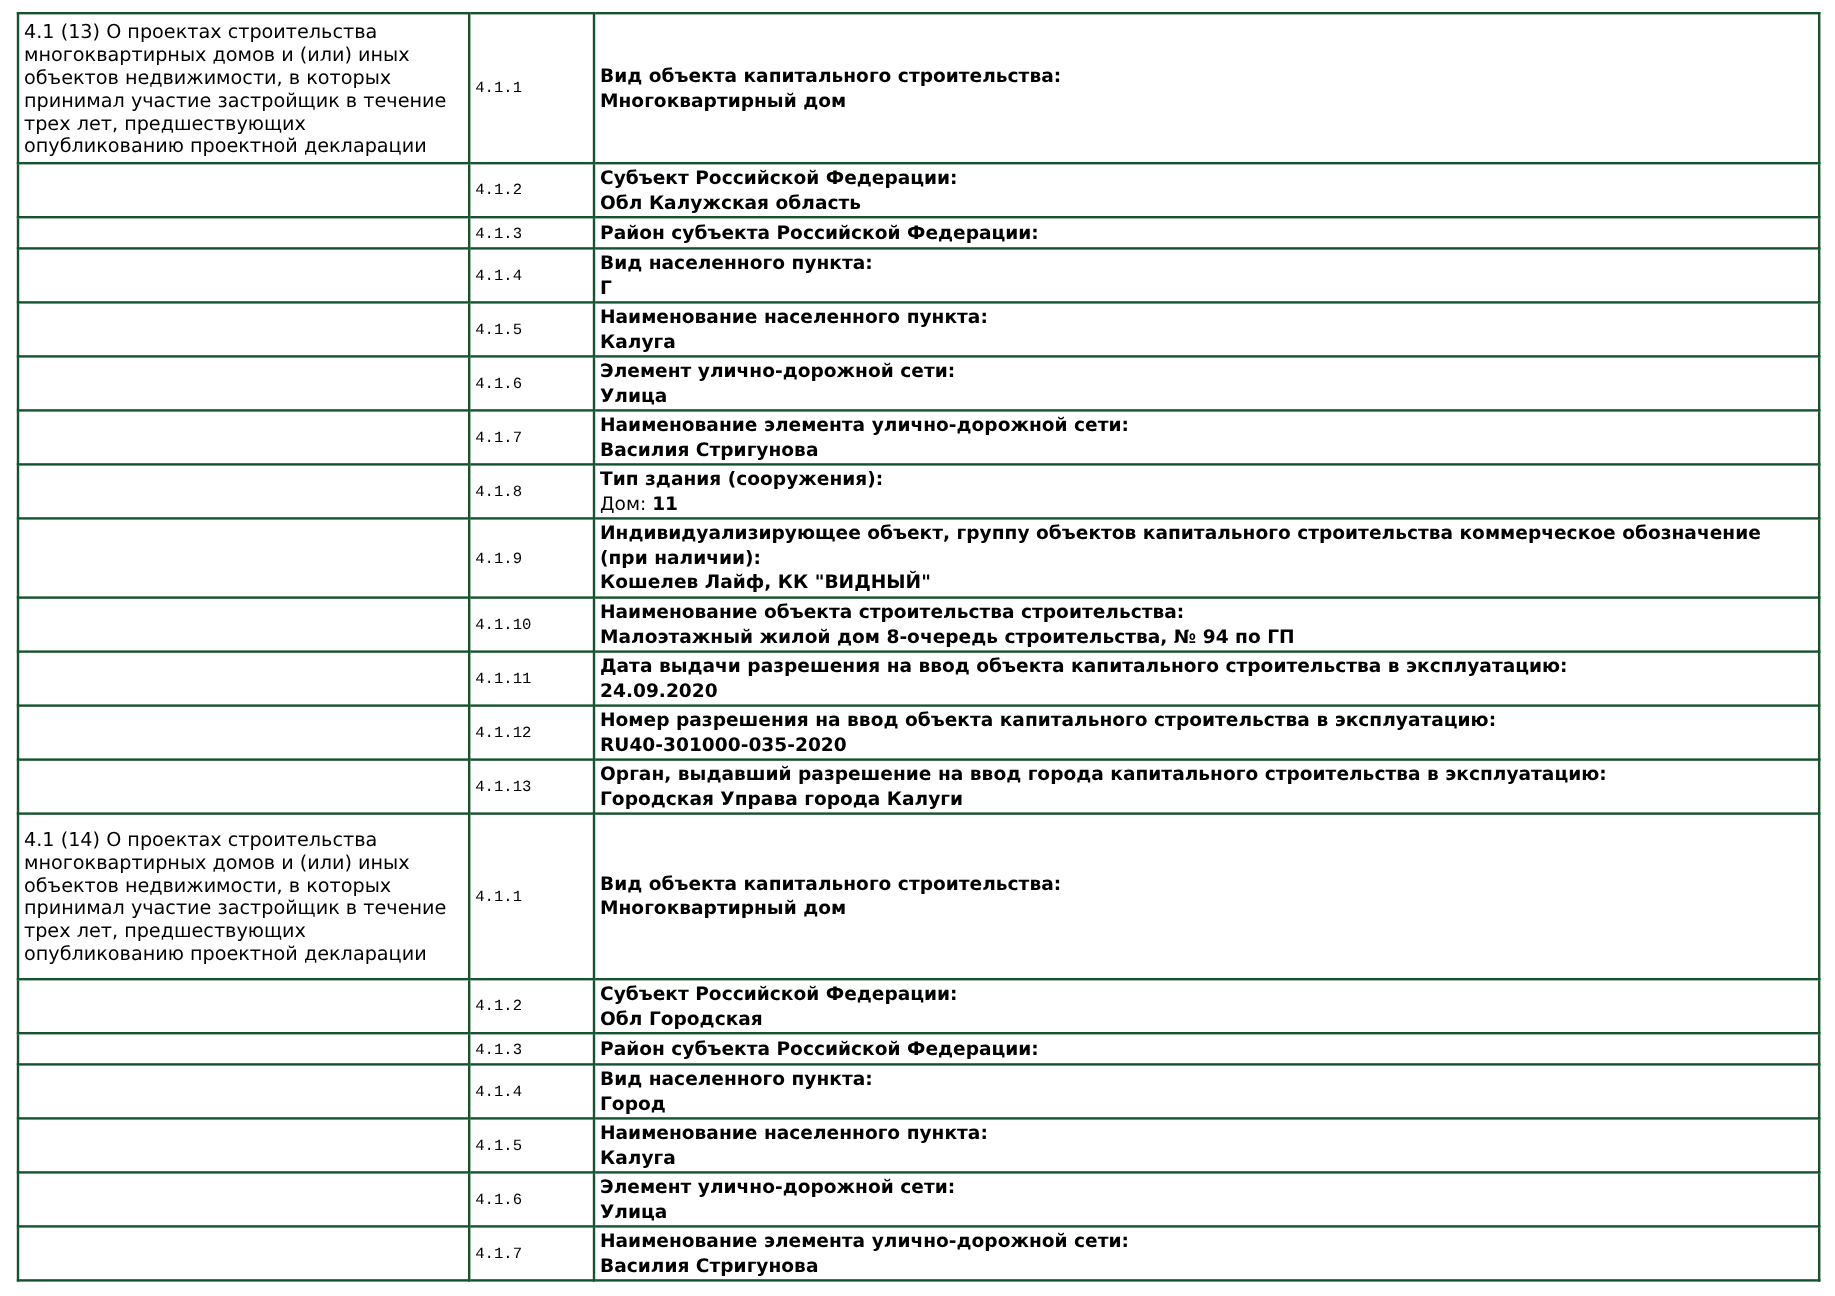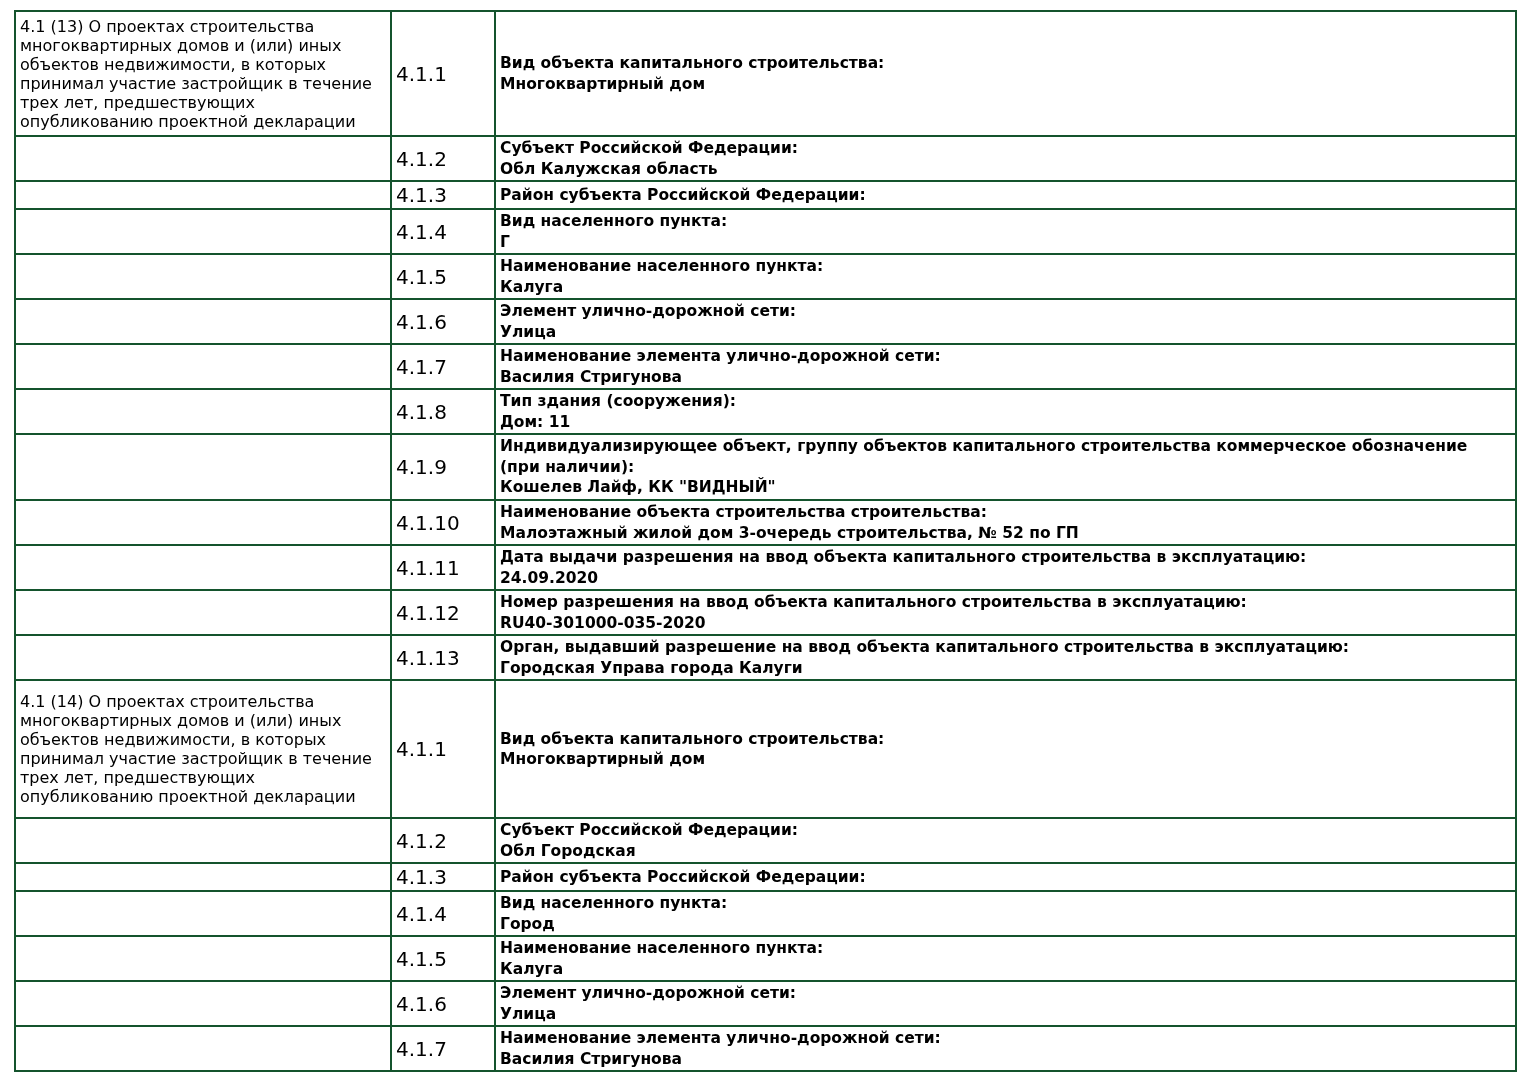--- a/index.html
+++ b/index.html
@@ -29,31 +29,32 @@
   col.c-num  { width: 104px; }
   col.c-val  { width: 1021px; }
 
   td.desc {
     font-size: 16px;
     line-height: 19px;
     vertical-align: top;
     padding-top: 3px;
   }
   td.num {
-    font-size: 20px;
+    font-size: 13px;
     padding-left: 3px;
+    font-family: Liberation Mono, monospace;
   }
   td.val {
     font-size: 15.5px;
     line-height: 20.5px;
     padding-left: 4px;
   }
   .label { font-weight: bold; }
   .value { font-weight: bold; }
-  .plain { font-weight: bold; }
+  .plain { font-weight: normal; }
 
   
   tr.rh-hdr1 > td { height: 121px; }
   tr.rh-hdr2 > td { height: 134px; }
   tr.rh-1 > td { height: 22px; }
   tr.rh-2 > td { height: 39px; }
   tr.rh-3 > td { height: 62px; }
 </style>
 </head>
 <body>
@@ -136,21 +137,21 @@
       <td class="val">
         <div class="label">Индивидуализирующее объект, группу объектов капитального строительства коммерческое обозначение (при наличии):</div>
         <div class="value">Кошелев Лайф, КК "ВИДНЫЙ"</div>
       </td>
     </tr>
     <tr class="rh-2">
       <td class="desc"></td>
       <td class="num">4.1.10</td>
       <td class="val">
         <div class="label">Наименование объекта строительства строительства:</div>
-        <div class="value">Малоэтажный жилой дом 3-очередь строительства, № 52 по ГП</div>
+        <div class="value">Малоэтажный жилой дом 8-очередь строительства, № 94 по ГП</div>
       </td>
     </tr>
     <tr class="rh-2">
       <td class="desc"></td>
       <td class="num">4.1.11</td>
       <td class="val">
         <div class="label">Дата выдачи разрешения на ввод объекта капитального строительства в эксплуатацию:</div>
         <div class="value">24.09.2020</div>
       </td>
     </tr>
@@ -159,21 +160,21 @@
       <td class="num">4.1.12</td>
       <td class="val">
         <div class="label">Номер разрешения на ввод объекта капитального строительства в эксплуатацию:</div>
         <div class="value">RU40-301000-035-2020</div>
       </td>
     </tr>
     <tr class="rh-2">
       <td class="desc"></td>
       <td class="num">4.1.13</td>
       <td class="val">
-        <div class="label">Орган, выдавший разрешение на ввод объекта капитального строительства в эксплуатацию:</div>
+        <div class="label">Орган, выдавший разрешение на ввод города капитального строительства в эксплуатацию:</div>
         <div class="value">Городская Управа города Калуги</div>
       </td>
     </tr>
 
     <tr class="rh-hdr2">
       <td class="desc">4.1 (14) О проектах строительства многоквартирных домов и (или) иных объектов недвижимости, в которых принимал участие застройщик в течение трех лет, предшествующих опубликованию проектной декларации</td>
       <td class="num">4.1.1</td>
       <td class="val">
         <div class="label">Вид объекта капитального строительства:</div>
         <div class="value">Многоквартирный дом</div>

